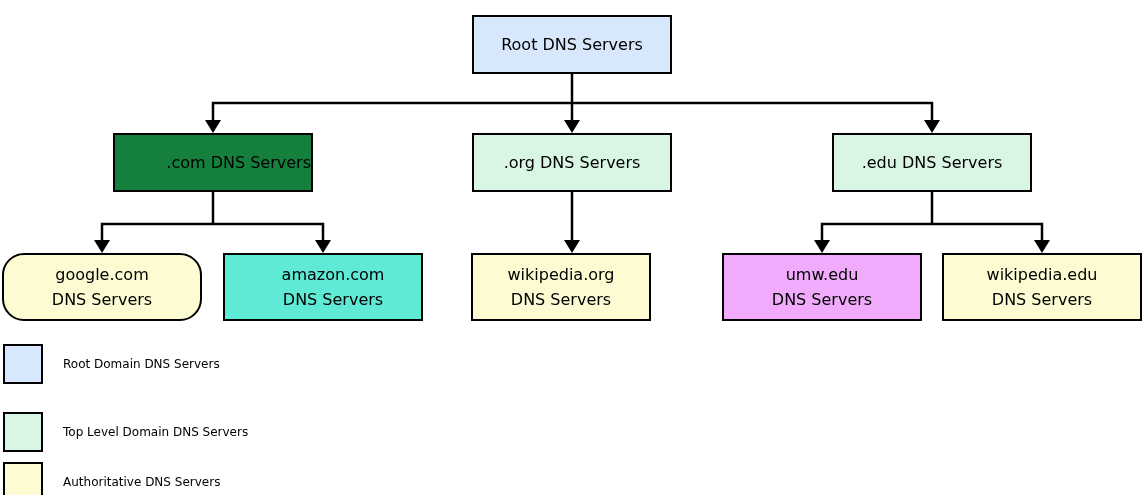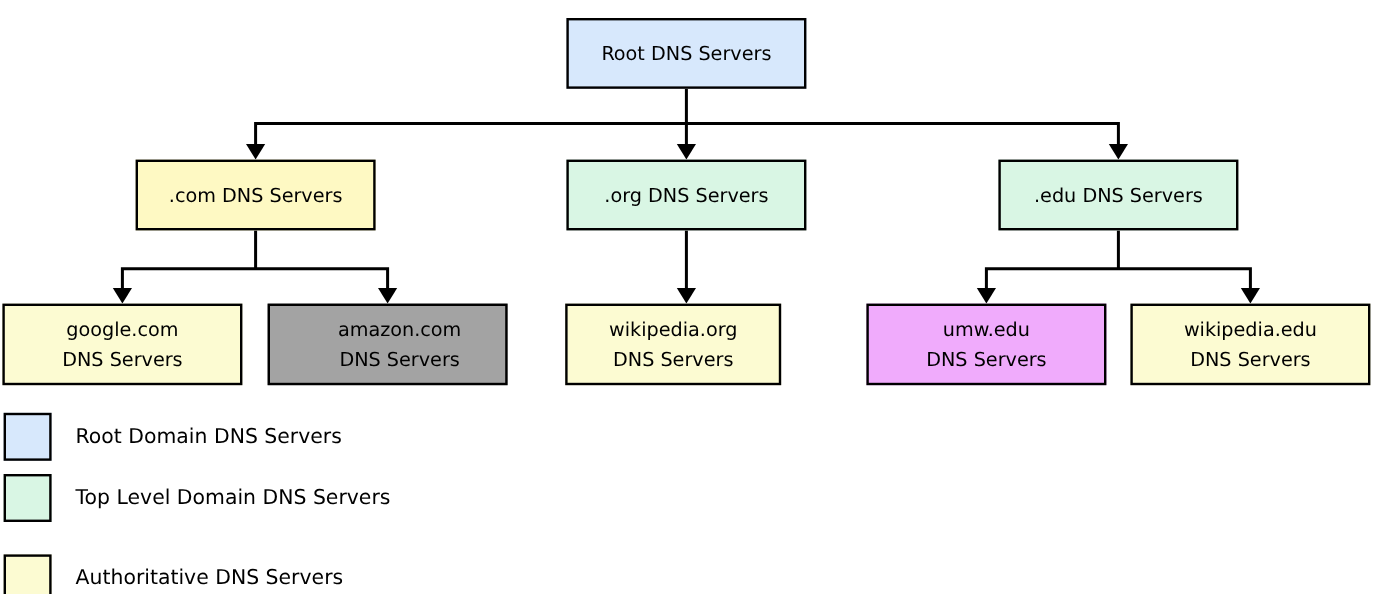--- a/index.html
+++ b/index.html
@@ -44,21 +44,21 @@
   }
   .swatch {
     box-sizing: border-box;
     width: 40px;
     height: 40px;
     border: 2.5px solid #000000;
     flex: 0 0 auto;
   }
   .legend-label {
     margin-left: 20px;
-    font-size: 17px;
+    font-size: 12px;
     color: #000000;
     white-space: nowrap;
   }
 </style>
 </head>
 <body>
 
 <div id="canvas">
 
   <svg id="connectors" viewBox="0 0 1145 495" xmlns="http://www.w3.org/2000/svg">
@@ -85,56 +85,56 @@
       <polygon points="564,228 580,228 572,241"></polygon>
       <polygon points="814,228 830,228 822,241"></polygon>
       <polygon points="1034,228 1050,228 1042,241"></polygon>
     </g>
   </svg>
 
   <div class="node" style="left: 472px; top: 3px; width: 200px; height: 59px; background-color: rgb(215, 232, 252);">
     <span>Root DNS Servers</span>
   </div>
 
-  <div class="node" style="left: 113px; top: 121px; width: 200px; height: 59px; background-color: #fef9c3;">
+  <div class="node" style="left: 113px; top: 121px; width: 200px; height: 59px; background-color: #15803d; align-items: flex-end;">
     <span>.com DNS Servers</span>
   </div>
   <div class="node" style="left: 472px; top: 121px; width: 200px; height: 59px; background-color: rgb(217, 246, 228);">
     <span>.org DNS Servers</span>
   </div>
   <div class="node" style="left: 832px; top: 121px; width: 200px; height: 59px; background-color: rgb(217, 246, 228);">
     <span>.edu DNS Servers</span>
   </div>
 
-  <div class="node" style="left: 2px; top: 241px; width: 200px; height: 68px; background-color: rgb(252, 251, 210);">
+  <div class="node" style="left: 2px; top: 241px; width: 200px; height: 68px; background-color: rgb(252, 251, 210); border-radius: 22px;">
     <span>google.com</span>
     <span>DNS Servers</span>
   </div>
-  <div class="node" style="left: 223px; top: 241px; width: 200px; height: 68px; background-color: #a3a3a3; padding-left: 20px;">
+  <div class="node" style="left: 223px; top: 241px; width: 200px; height: 68px; background-color: #5eead4; padding-left: 20px;">
     <span>amazon.com</span>
     <span>DNS Servers</span>
   </div>
   <div class="node" style="left: 471px; top: 241px; width: 180px; height: 68px; background-color: rgb(252, 251, 210);">
     <span>wikipedia.org</span>
     <span>DNS Servers</span>
   </div>
   <div class="node" style="left: 722px; top: 241px; width: 200px; height: 68px; background-color: #f0abfc;">
     <span>umw.edu</span>
     <span>DNS Servers</span>
   </div>
   <div class="node" style="left: 942px; top: 241px; width: 200px; height: 68px; background-color: rgb(252, 251, 210);">
     <span>wikipedia.edu</span>
     <span>DNS Servers</span>
   </div>
 
   <div class="legend-row" style="left:3px; top:332px;">
     <span class="swatch" style="background-color: rgb(215, 232, 252);"></span>
     <span class="legend-label">Root Domain DNS Servers</span>
   </div>
-  <div class="legend-row" style="left:3px; top:383px;">
+  <div class="legend-row" style="left:3px; top:400px;">
     <span class="swatch" style="background-color: rgb(217, 246, 228);"></span>
     <span class="legend-label">Top Level Domain DNS Servers</span>
   </div>
   <div class="legend-row" style="left:3px; top:450px;">
     <span class="swatch" style="background-color: rgb(252, 251, 210);"></span>
     <span class="legend-label">Authoritative DNS Servers</span>
   </div>
 
 </div>
 

